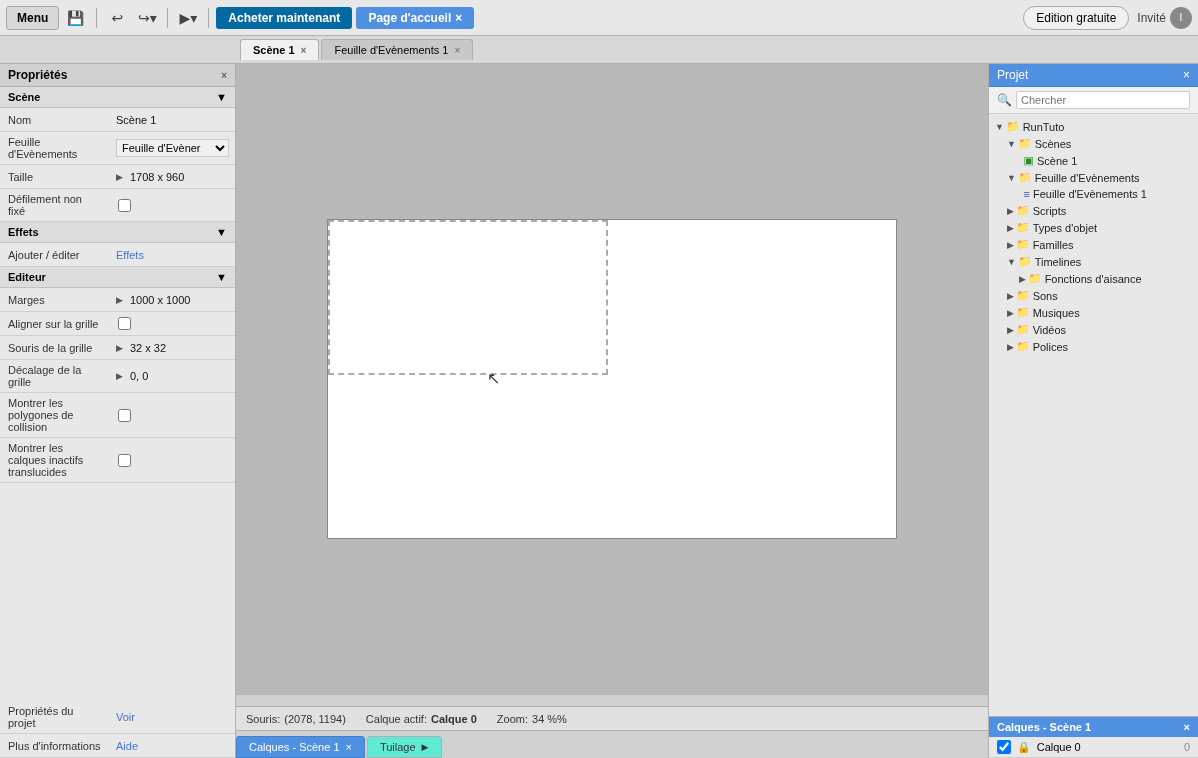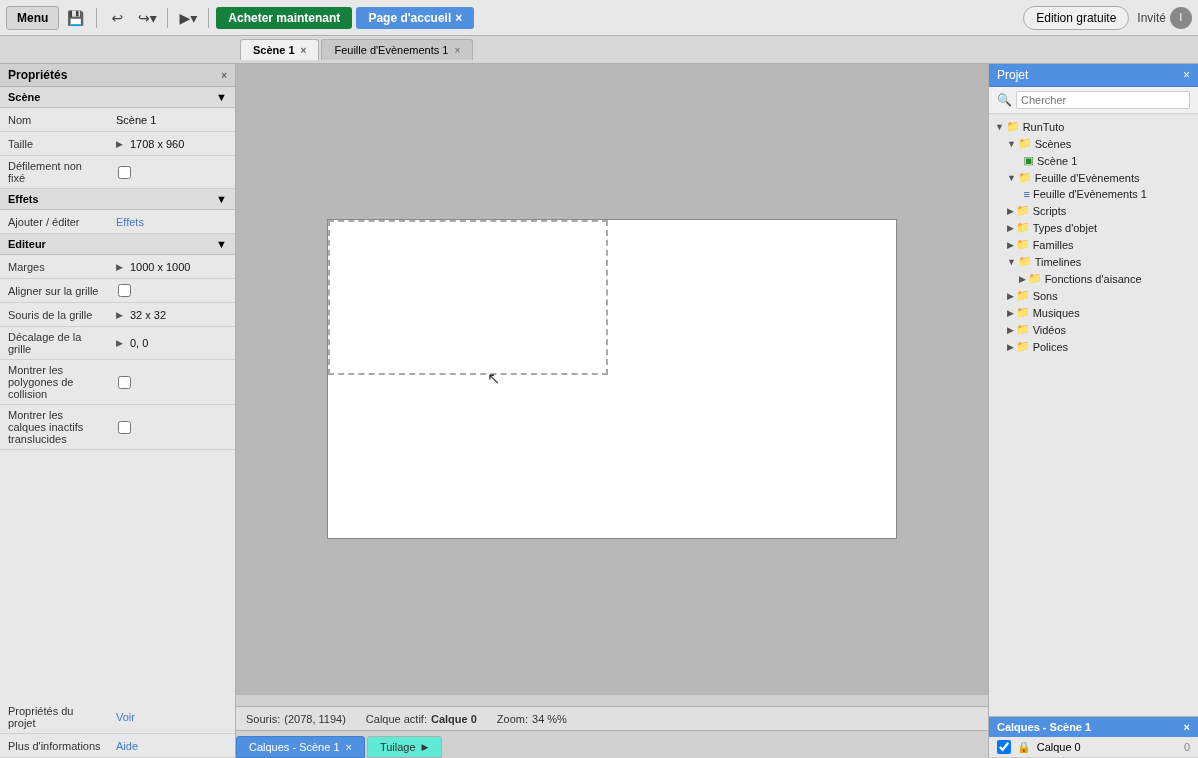--- a/index.html
+++ b/index.html
@@ -15,21 +15,21 @@
       padding: 4px 10px; background: #d8d8d8; border: 1px solid #aaa;
       border-radius: 3px; cursor: pointer; font-size: 12px; font-weight: bold;
     }
     .toolbar-icon-btn {
       width: 26px; height: 26px; background: transparent; border: 1px solid transparent;
       border-radius: 3px; cursor: pointer; display: flex; align-items: center; justify-content: center;
       font-size: 14px; color: #444;
     }
     .toolbar-separator { width: 1px; height: 20px; background: #aaa; margin: 0 3px; }
     .btn-acheter {
-      padding: 4px 12px; background: #15803d; border: none; border-radius: 3px;
+      padding: 4px 12px; background: #0369a1; border: none; border-radius: 3px;
       color: white; font-size: 12px; font-weight: bold; cursor: pointer;
     }
     .btn-accueil {
       padding: 4px 12px; background: #5090e0; border: none; border-radius: 3px;
       color: white; font-size: 12px; font-weight: bold; cursor: pointer; display: flex; align-items: center; gap: 4px;
     }
     .btn-edition {
       padding: 4px 12px; background: #f0f0f0; border: 1px solid #aaa; border-radius: 12px;
       font-size: 12px; cursor: pointer; margin-left: 6px;
     }
@@ -228,20 +228,28 @@
     <div class="section-header">
       <span>Scène</span>
       <span>▼</span>
     </div>
 
     <div class="prop-row">
       <div class="prop-label">Nom</div>
       <div class="prop-value">Scène 1</div>
     </div>
     <div class="prop-row">
+      <div class="prop-label">Feuille<br>d'Evènements</div>
+      <div class="prop-value">
+        <select>
+          <option>Feuille d'Evèner</option>
+        </select>
+      </div>
+    </div>
+    <div class="prop-row">
       <div class="prop-label">Taille</div>
       <div class="prop-value">
         <span class="prop-arrow">▶</span>
         <span>1708 x 960</span>
       </div>
     </div>
     <div class="prop-row">
       <div class="prop-label">Défilement non fixé</div>
       <div class="prop-value checkbox-cell">
         <input type="checkbox" style="">

